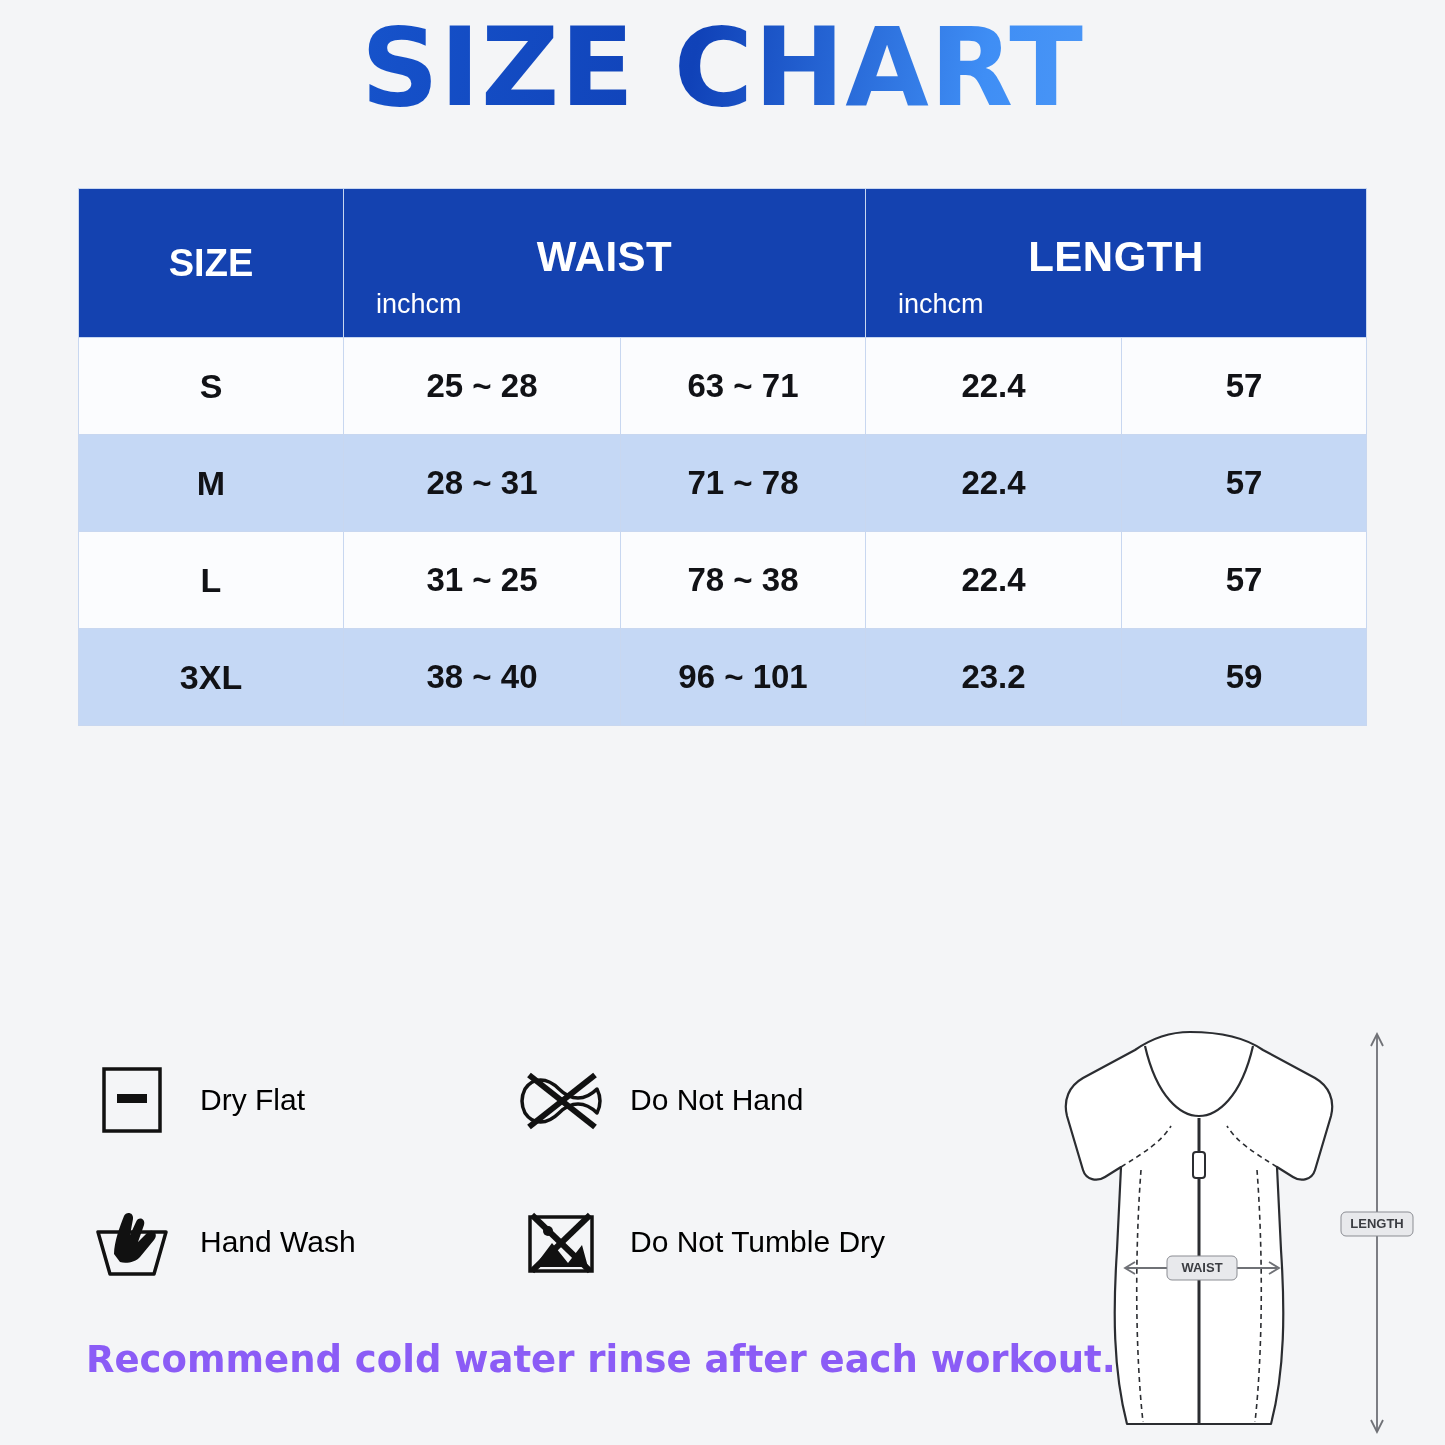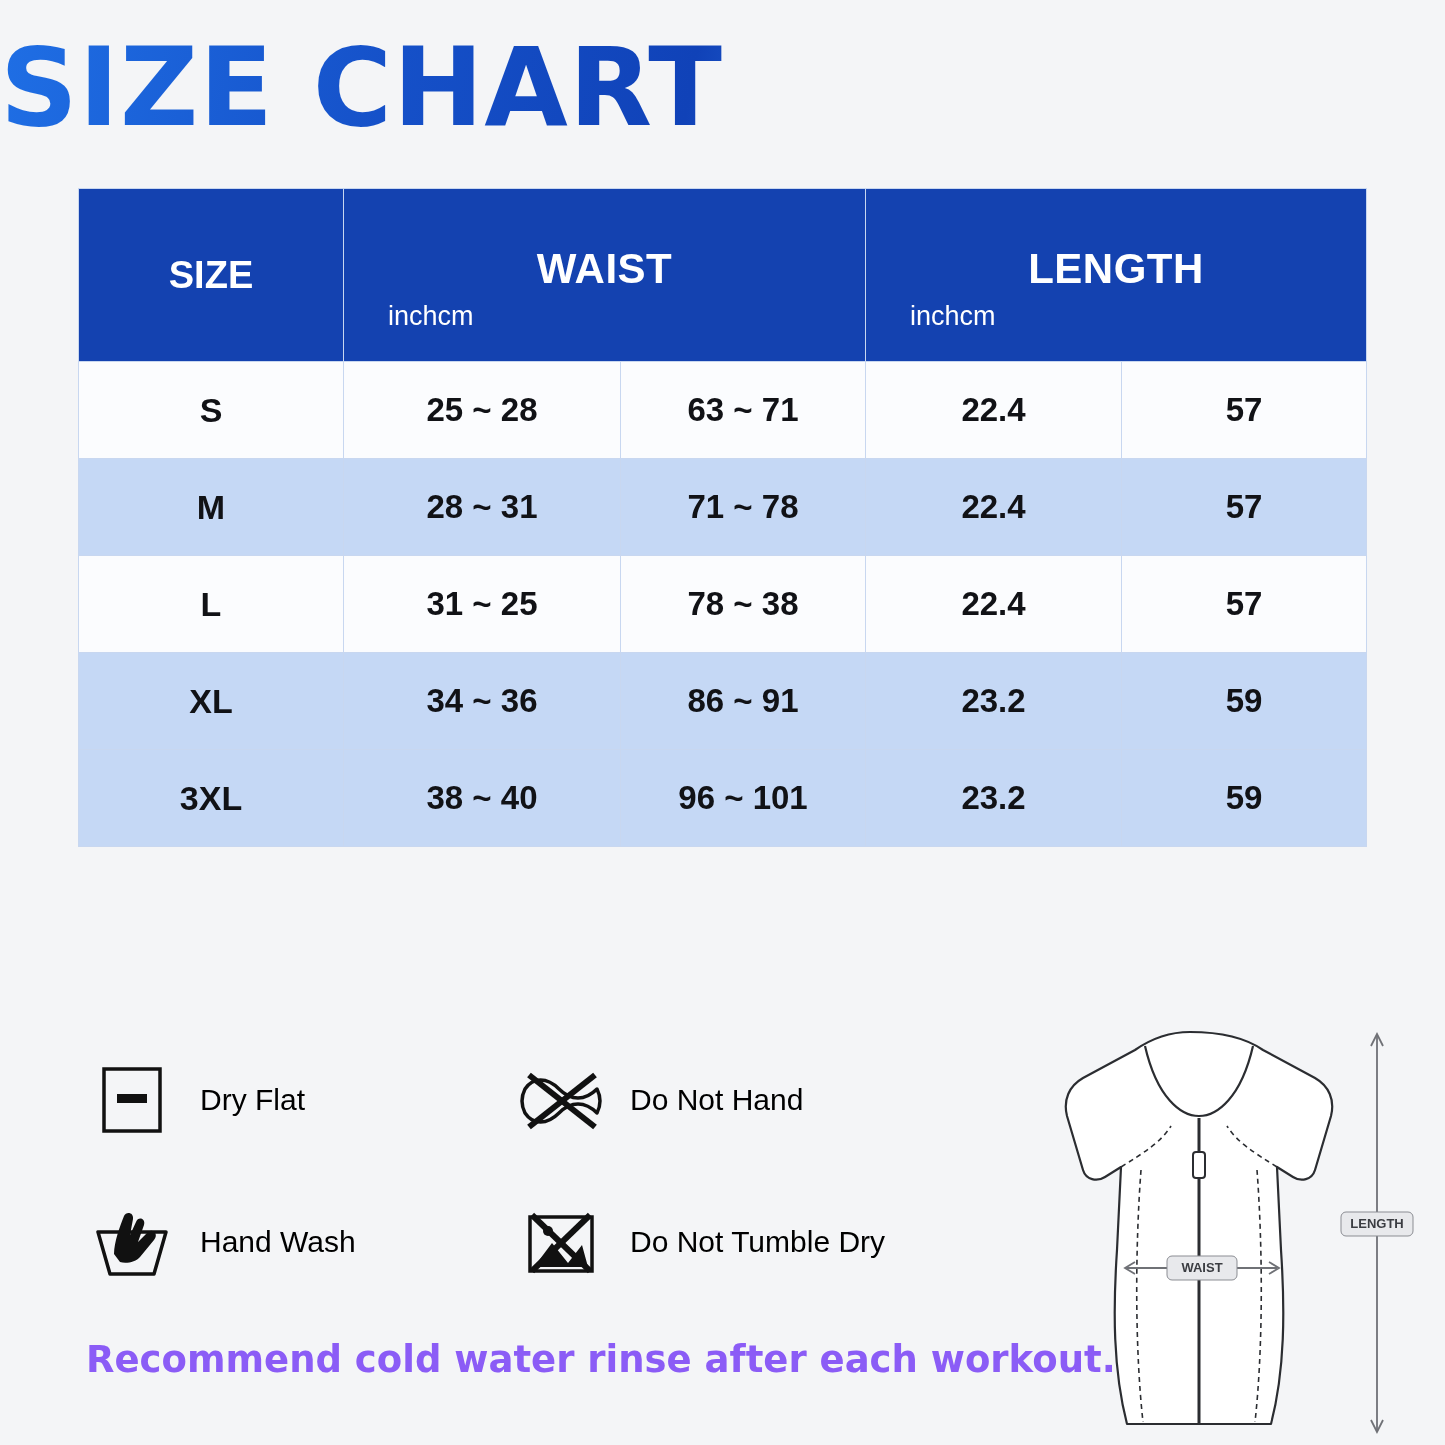--- a/index.html
+++ b/index.html
@@ -15,25 +15,25 @@
     position: relative;
   }
   .page {
     width: 1445px;
     height: 1445px;
     position: relative;
     box-sizing: border-box;
   }
   
   .title {
-    text-align: left;
+    text-align: center;
     font-size: 108px;
     font-weight: bold;
     letter-spacing: 1px;
-    padding-top: 26px;
+    padding-top: 6px;
     background: linear-gradient(100deg, #1f6fe5 0%, #1550c8 28%, #1042b8 48%, #3f8ef5 68%, #6fb2fb 100%);
     -webkit-background-clip: text;
     background-clip: text;
     color: transparent;
     font-family: "DejaVu Sans", sans-serif;
     line-height: 1.15;
     text-decoration: underline;
   }
   
   .table-wrap {
@@ -47,21 +47,21 @@
     width: 100%;
     table-layout: fixed;
   }
   table.size-table th, table.size-table td {
     border: 1px solid #c8d7f0;
   }
   thead th {
     background: #1442b0;
     color: #ffffff;
     border: 1px solid #1442b0;
-    padding: 16px;
+    padding: 4px;
     vertical-align: middle;
   }
   .th-size {
     font-size: 38px;
     font-weight: bold;
     height: 140px;
   }
   .th-group {
     height: 140px;
     position: relative;
@@ -212,27 +212,20 @@
           <td>71 ~ 78</td>
           <td>22.4</td>
           <td>57</td>
         </tr>
         <tr>
           <td class="size-cell">L</td>
           <td>31 ~ 25</td>
           <td>78 ~ 38</td>
           <td>22.4</td>
           <td>57</td>
-        </tr>
-        <tr class="alt">
-          <td class="size-cell">XL</td>
-          <td>34 ~ 36</td>
-          <td>86 ~ 91</td>
-          <td>23.2</td>
-          <td>59</td>
         </tr>
         <tr class="alt">
           <td class="size-cell">3XL</td>
           <td>38 ~ 40</td>
           <td>96 ~ 101</td>
           <td>23.2</td>
           <td>59</td>
         </tr>
       </tbody>
     </table>

